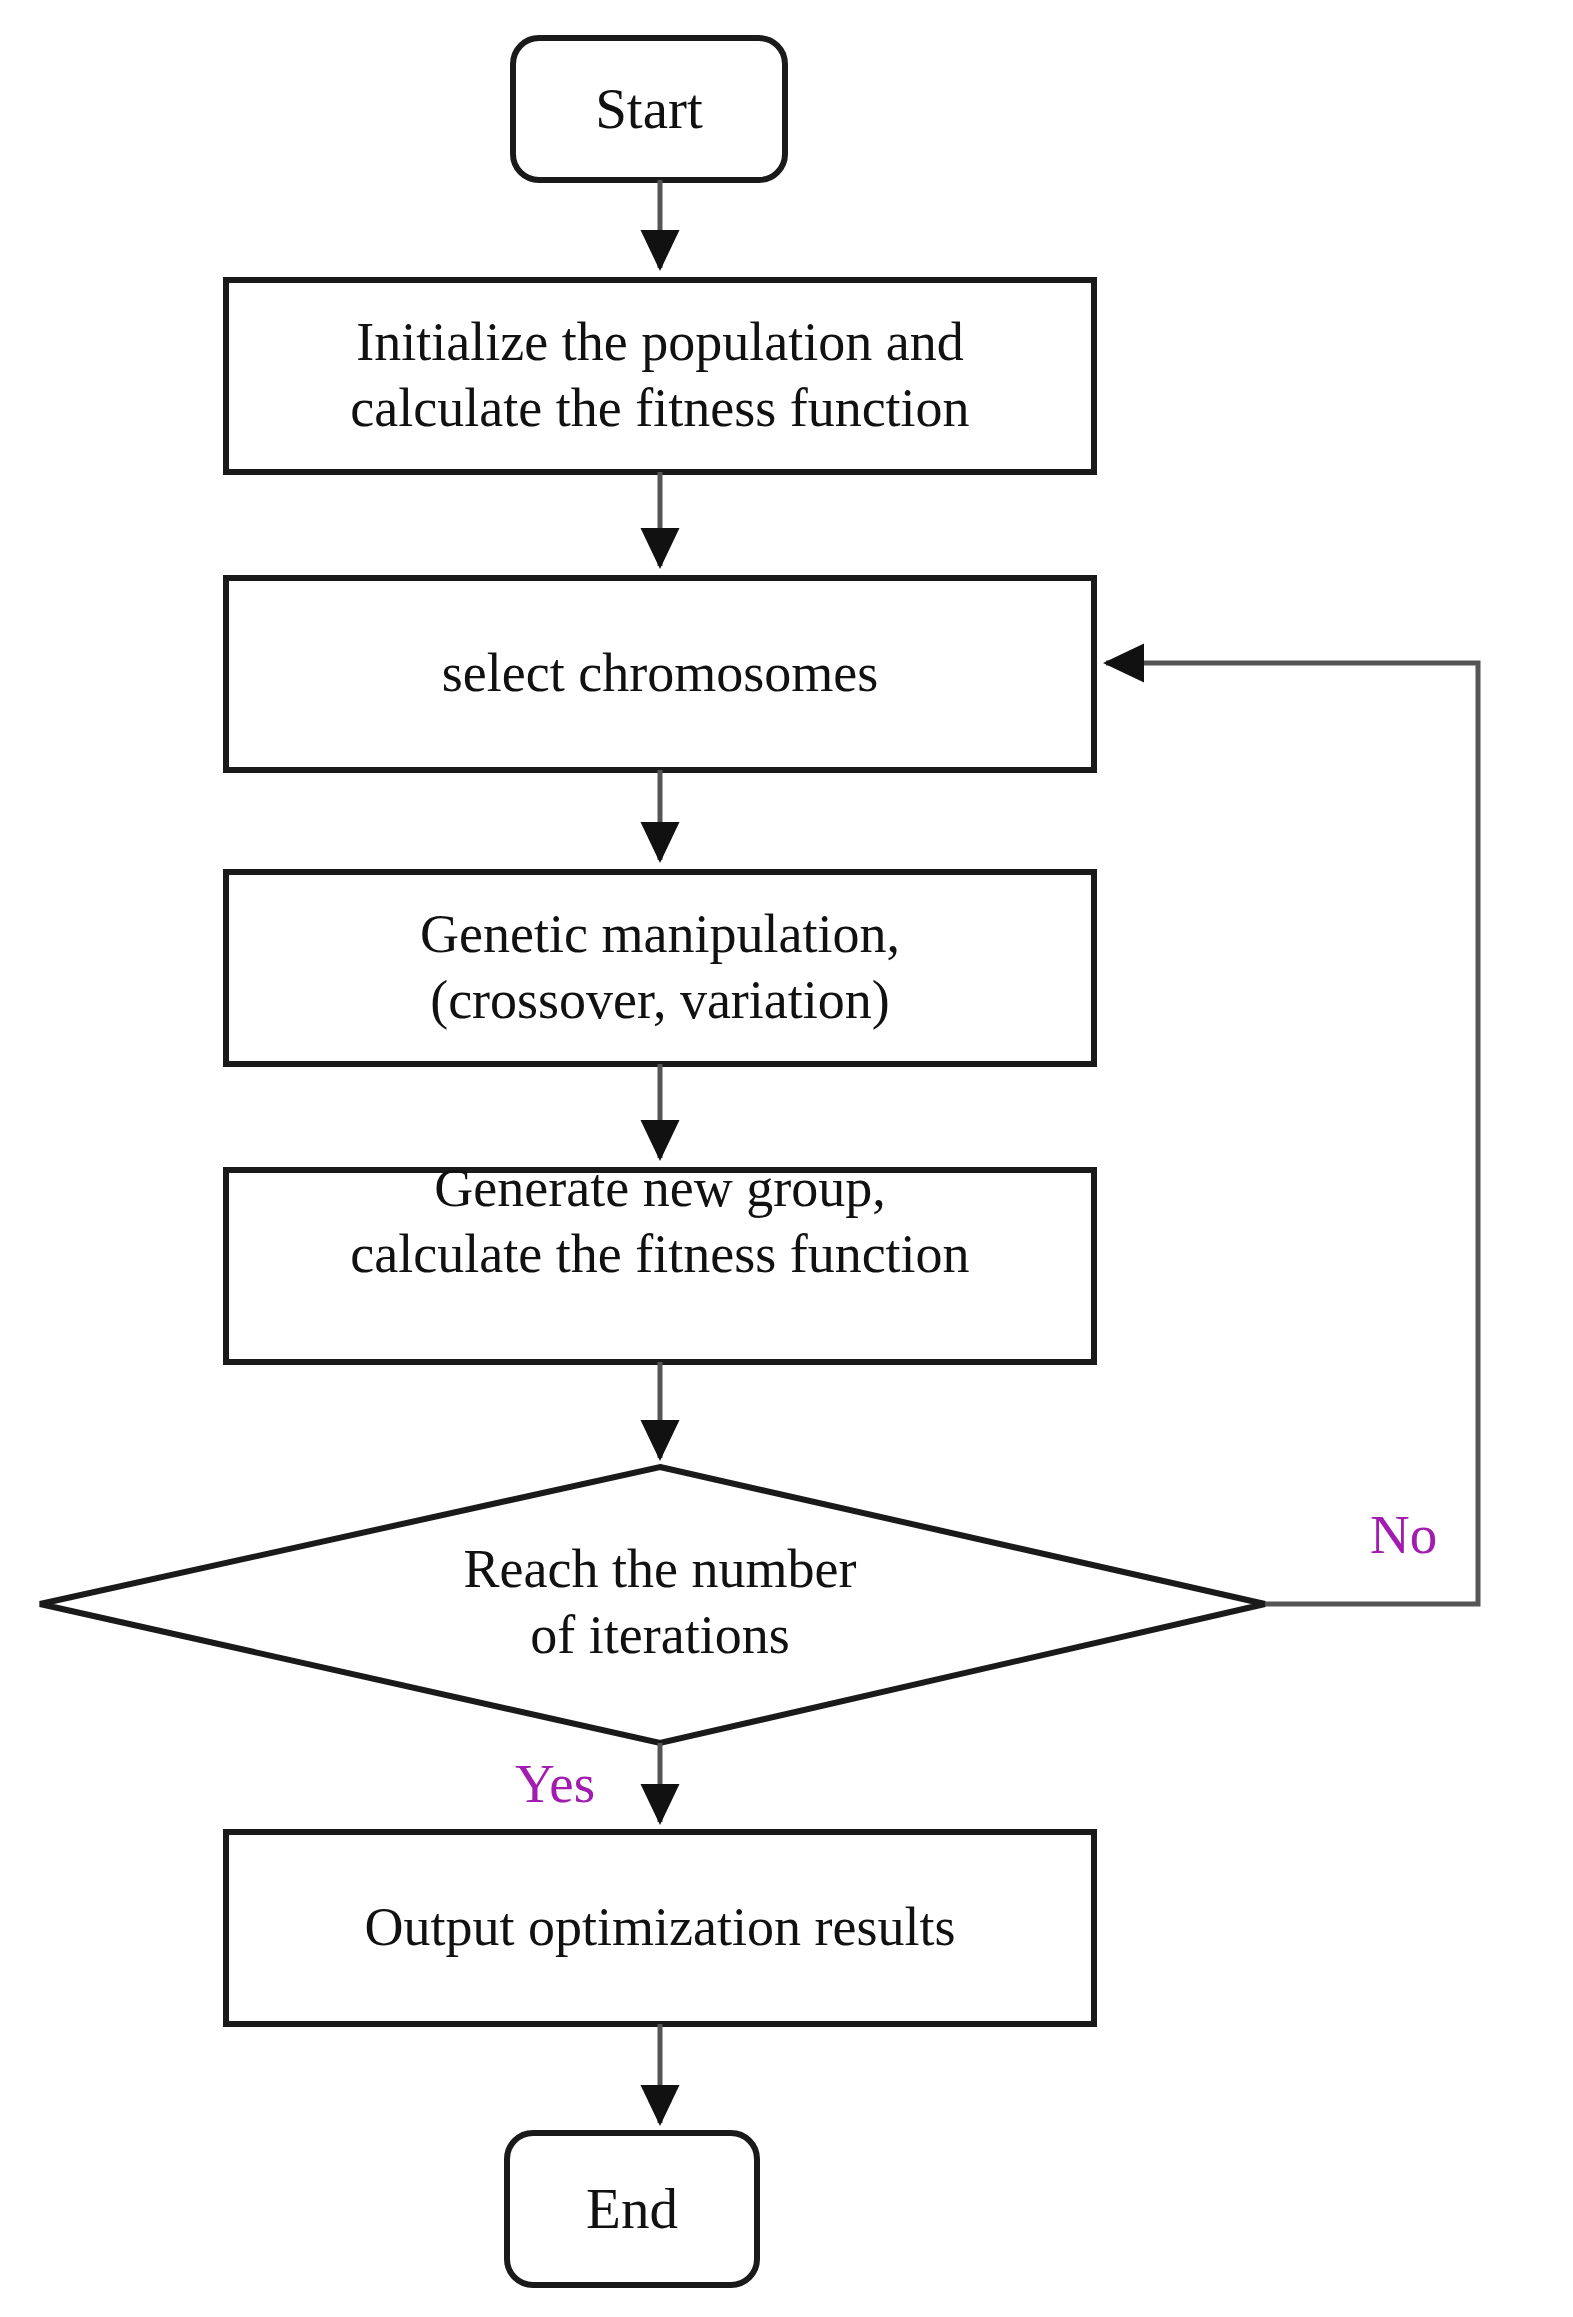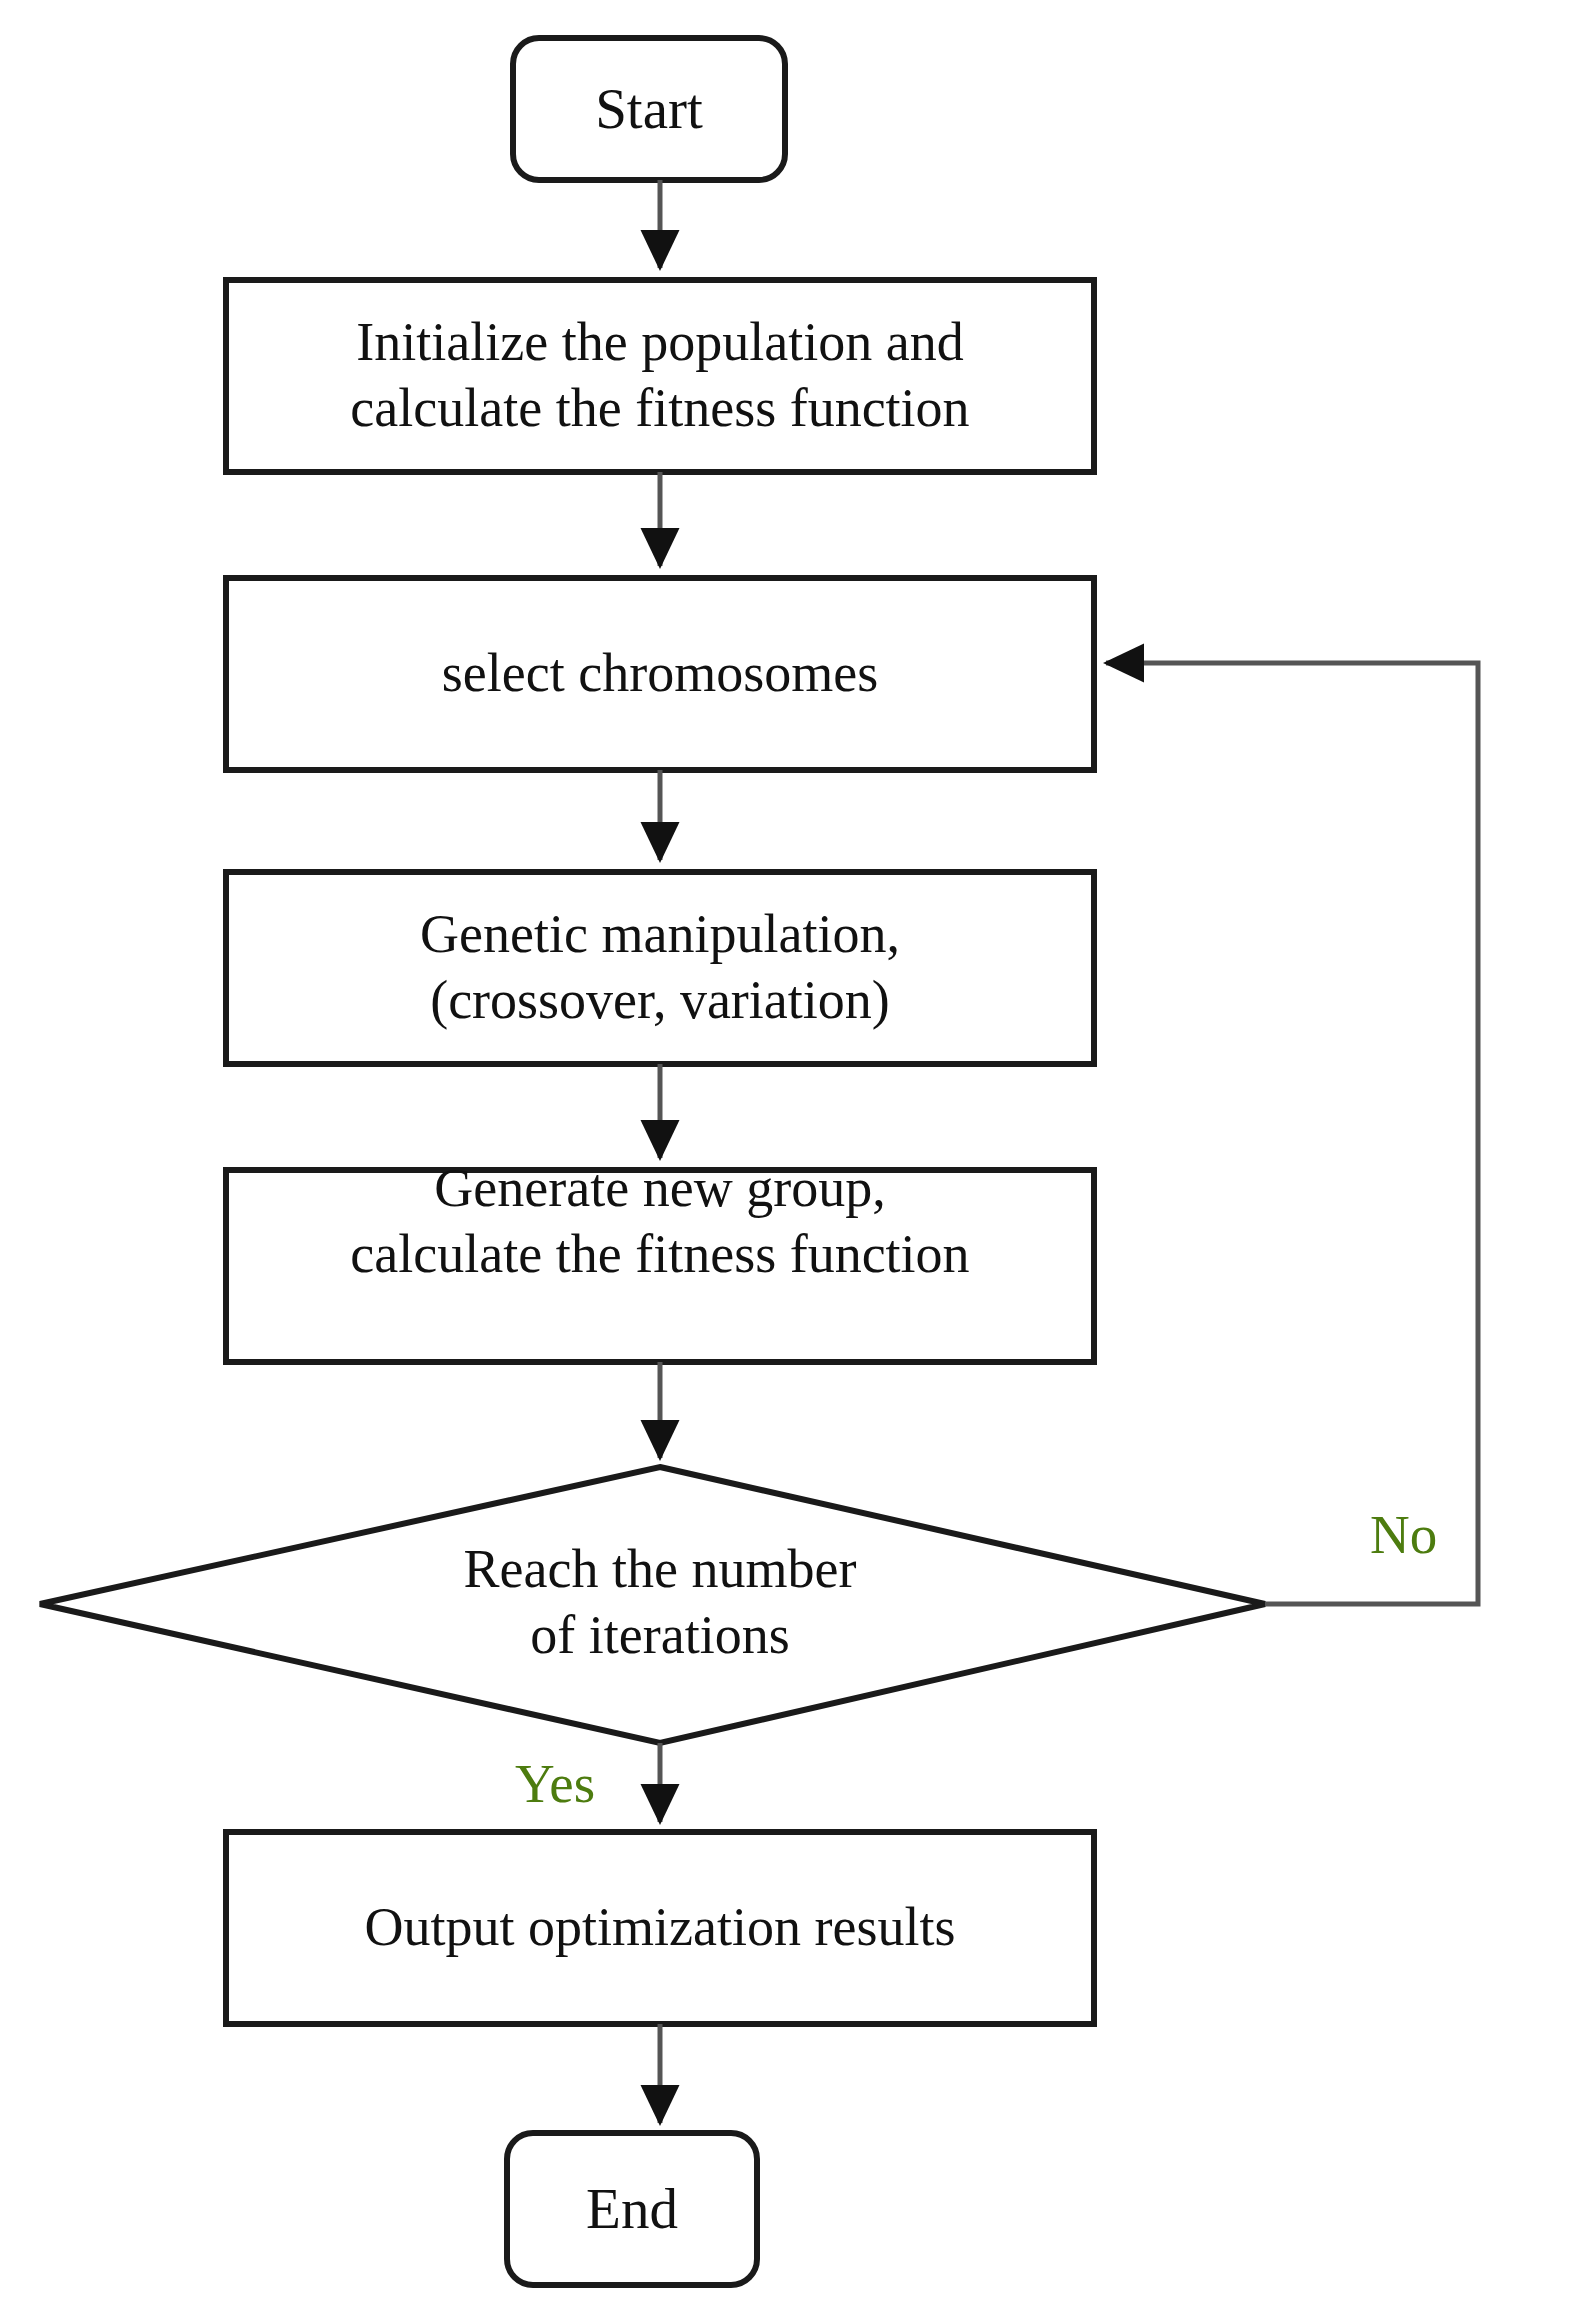--- a/index.html
+++ b/index.html
@@ -43,21 +43,21 @@
   }
   .process-text {
     font-size: 54px;
   }
   .decision-text {
     font-size: 54px;
   }
   .edge-label {
     position: absolute;
     font-size: 55px;
-    color: #4d7c0f;
+    color: #a21caf;
     font-family: "Liberation Serif", "DejaVu Serif", serif;
     white-space: nowrap;
   }
 </style>
 </head>
 <body>
 
 <div id="flowchart-page">
 
   <svg id="flow-svg" viewBox="0 0 1573 2317" xmlns="http://www.w3.org/2000/svg">

